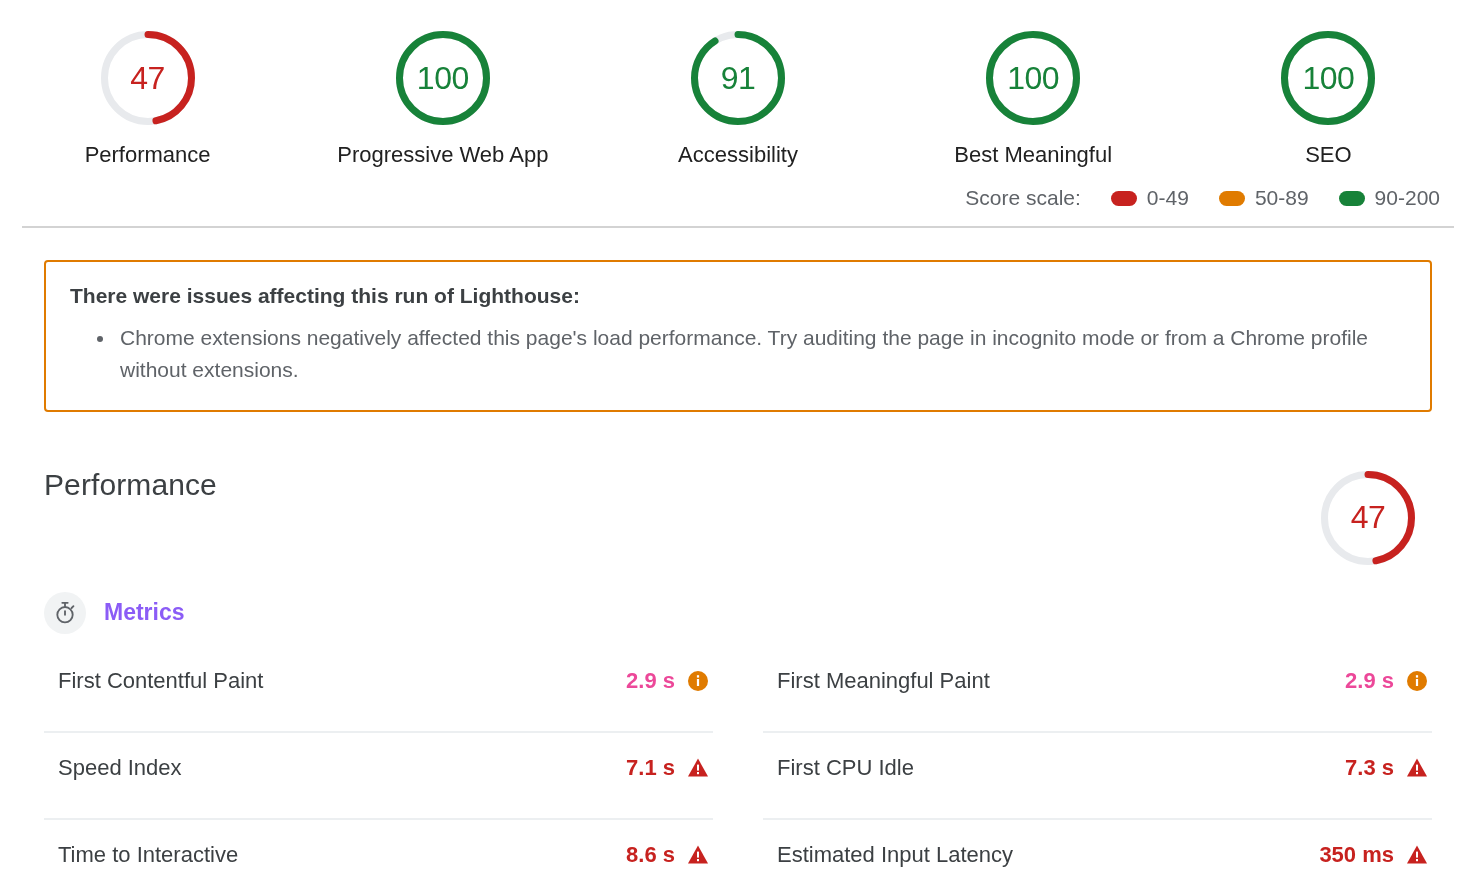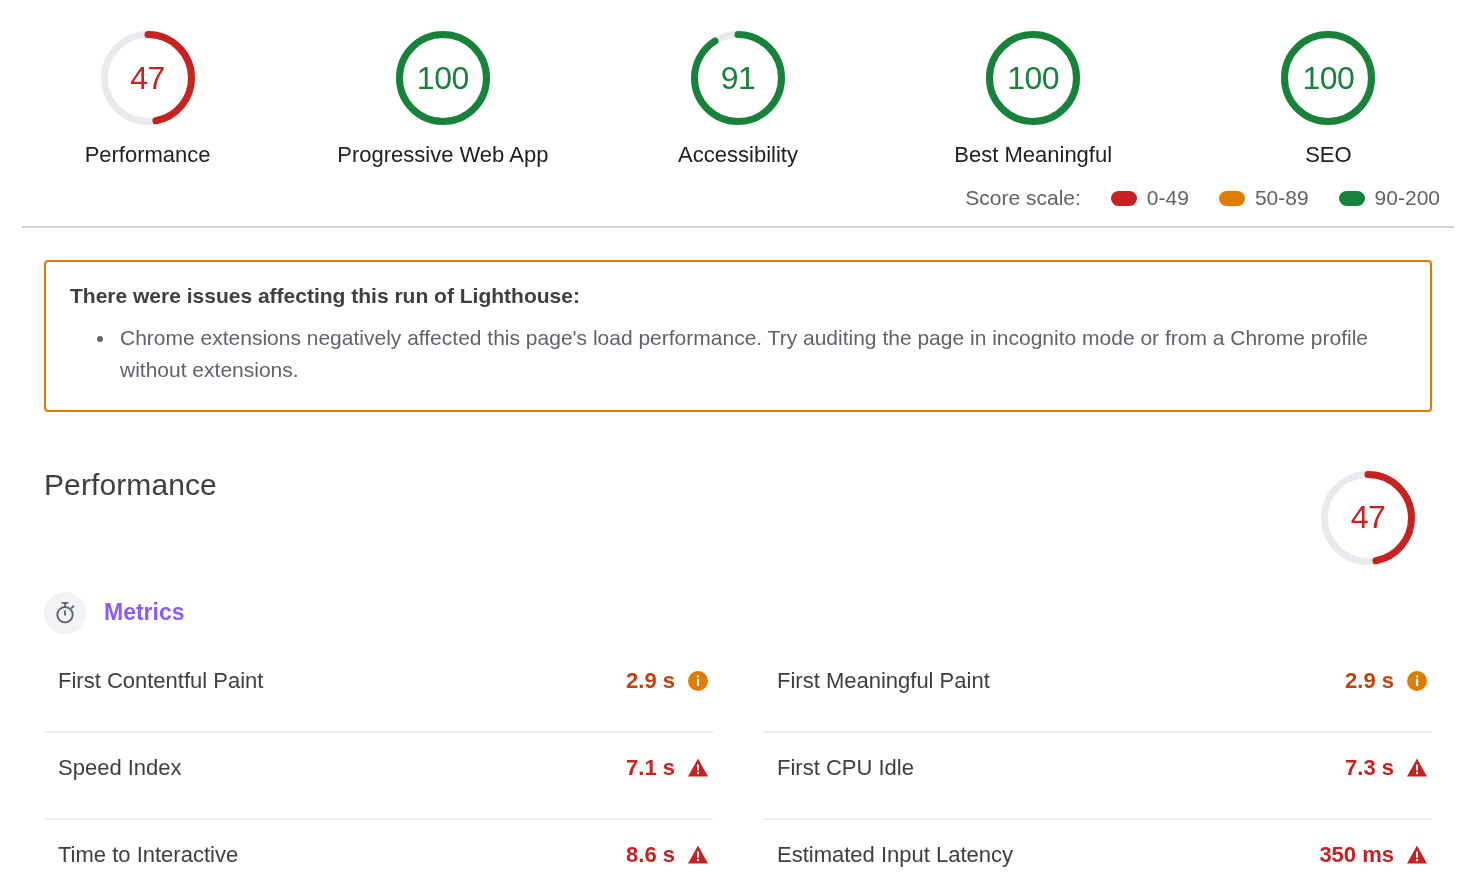--- a/index.html
+++ b/index.html
@@ -163,21 +163,21 @@
   }
   .metric-right {
     display: flex;
     align-items: center;
     gap: 12px;
   }
   .metric-value {
     font-size: 22px;
     font-weight: bold;
   }
-  .metric-value.average { color: #c2410c; }
+  .metric-value.average { color: #ec4899; }
   .metric-value.fail { color: #C7221F; }
   .badge { display: flex; align-items: center; }
 </style>
 </head>
 <body>
 
 <div class="gauges-strip" id="gauges">
     <div class="gauge-cell">
       <div class="gauge-ring">
        <svg width="96" height="96" viewBox="0 0 96 96">

